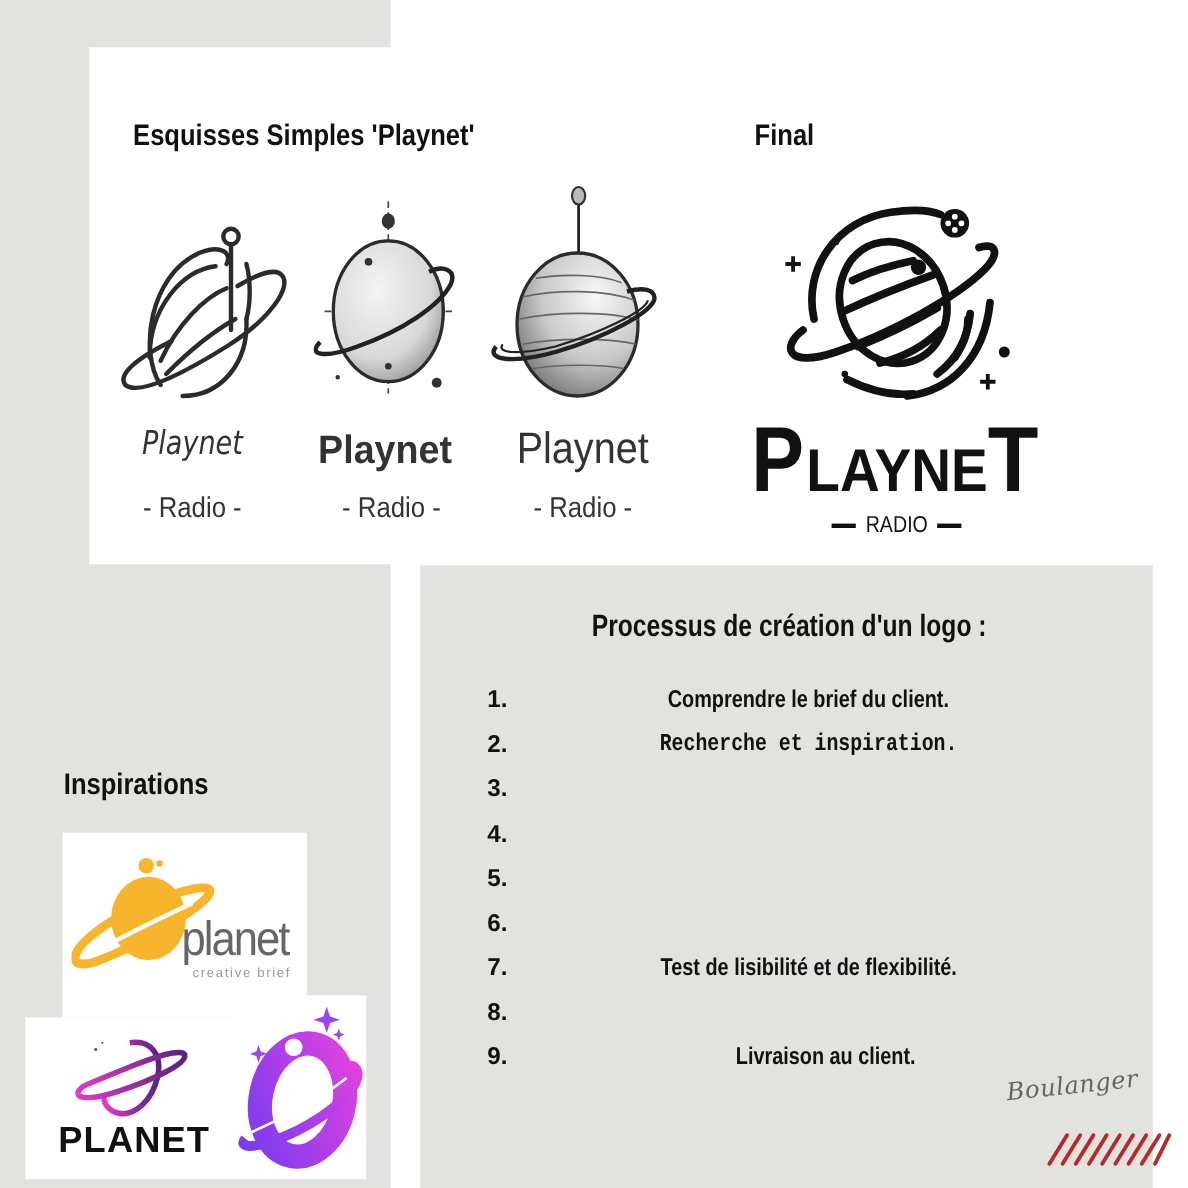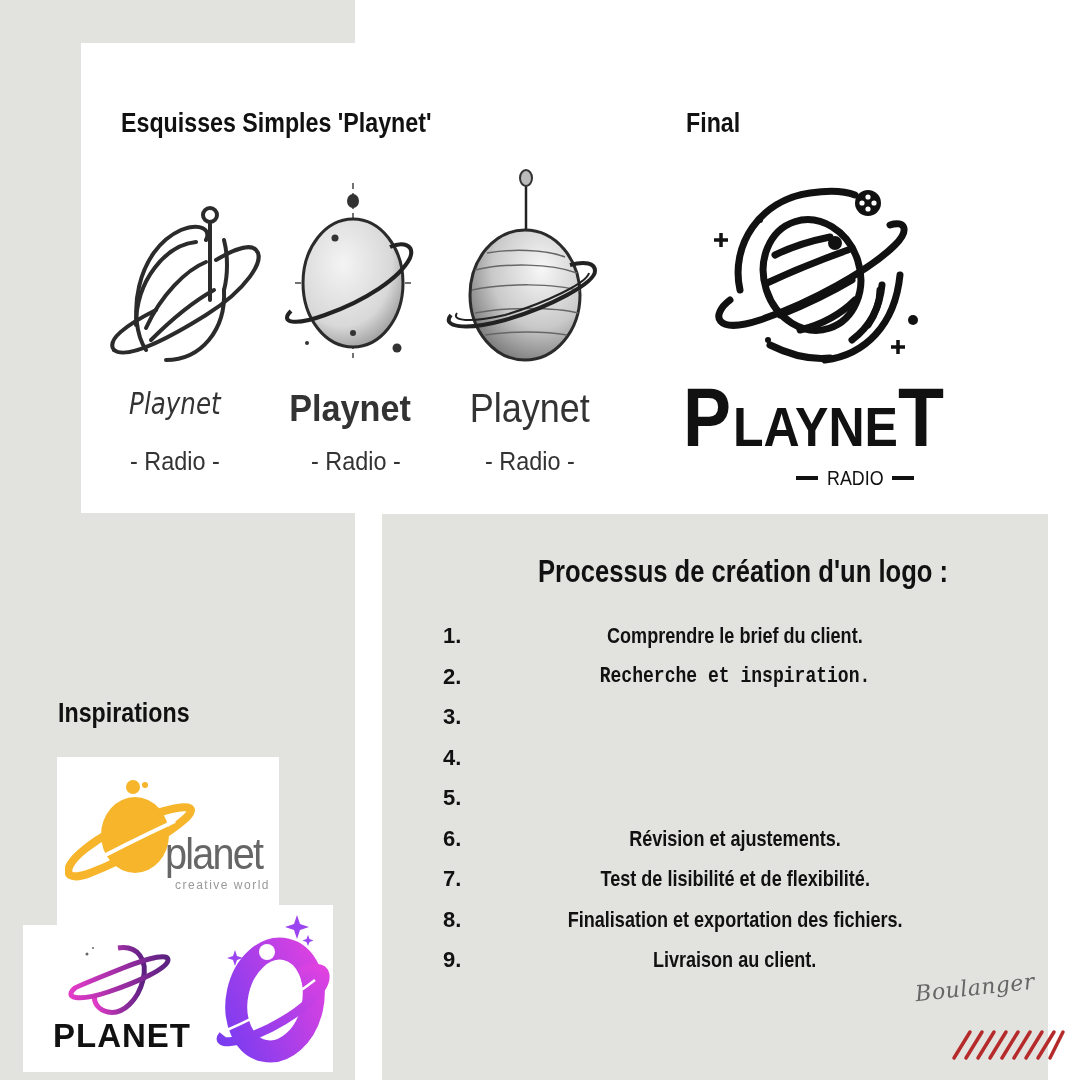--- a/index.html
+++ b/index.html
@@ -142,21 +142,21 @@
   <path d="M198 165 v14 M191 172 h14" stroke="#111" stroke-width="3.5"></path>
 </svg>
 
 <div class="abs" style="left:683px;top:378px;width:262px;height:72px;">
   <svg width="262" height="72" viewBox="0 0 262 72">
     <text x="0" y="68" font-family="'Liberation Sans', sans-serif" font-weight="700" font-size="84" fill="#111" textLength="48" lengthAdjust="spacingAndGlyphs">P</text>
     <text x="50" y="68" font-family="'Liberation Sans', sans-serif" font-weight="700" font-size="55" fill="#111" textLength="165" lengthAdjust="spacingAndGlyphs">LAYNE</text>
     <text x="215" y="68" font-family="'Liberation Sans', sans-serif" font-weight="700" font-size="84" fill="#111" textLength="46" lengthAdjust="spacingAndGlyphs">T</text>
   </svg>
 </div>
-<div class="abs center-box" style="left:780px;top:466px;width:150px;align-items:center;">
+<div class="abs center-box" style="left:740px;top:466px;width:150px;align-items:center;">
   <span style="display:inline-block;width:22px;height:4px;background:#111;margin-right:4px;"></span>
   <span style="font-size:21px;color:#111;display:inline-block;transform:scaleX(0.85);">RADIO</span>
   <span style="display:inline-block;width:22px;height:4px;background:#111;margin-left:4px;"></span>
 </div>
 
 <div class="abs title" style="left:58px;top:698px;">
   <span class="cond" style="transform:scaleX(0.86);">Inspirations</span>
 </div>
 
 <div class="abs white" style="left:57px;top:757px;width:222px;height:168px;">
@@ -164,21 +164,21 @@
     <circle cx="68" cy="12" r="7" fill="#f6b52b"></circle>
     <circle cx="80" cy="10" r="3" fill="#f6b52b"></circle>
     <ellipse cx="70" cy="60" rx="34" ry="38" fill="#f6b52b"></ellipse>
     <path d="M5 100 C-5 90 30 60 80 42 C115 30 135 28 122 42 C105 58 60 85 25 98 C15 102 8 102 5 100Z" fill="none" stroke="#f6b52b" stroke-width="8"></path>
     <path d="M14 94 C40 80 80 60 110 46" stroke="#fff" stroke-width="4" fill="none"></path>
   </svg>
   <div class="abs" style="left:108px;top:72px;">
     <span style="font-size:44px;color:#666;letter-spacing:-2px;display:inline-block;transform:scaleX(0.9);transform-origin:left;">planet</span>
   </div>
   <div class="abs" style="left:118px;top:118px;">
-    <span style="font-size:12px;color:#999;letter-spacing:1.5px;">creative world</span>
+    <span style="font-size:12px;color:#999;letter-spacing:1.5px;">creative brief</span>
   </div>
 </div>
 
 <div class="abs white" style="left:23px;top:925px;width:190px;height:147px;">
   <svg class="abs" style="left:40px;top:15px;" width="115" height="85" viewBox="0 0 115 85">
     <defs>
       <linearGradient id="pg2" x1="0" y1="0" x2="1" y2="0">
         <stop offset="0%" stop-color="#e23bc8"></stop>
         <stop offset="100%" stop-color="#5a2180"></stop>
       </linearGradient>
@@ -204,21 +204,21 @@
     <path d="M82 5 l3 9 l9 3 l-9 3 l-3 9 l-3 -9 l-9 -3 l9 -3z" fill="#9b45f0"></path>
     <path d="M93 25 l1.5 4 l4 1.5 l-4 1.5 l-1.5 4 l-1.5 -4 l-4 -1.5 l4 -1.5z" fill="#9b45f0"></path>
     <path d="M20 40 l2 6 l6 2 l-6 2 l-2 6 l-2 -6 l-6 -2 l6 -2z" fill="#9b45f0"></path>
     <ellipse cx="60" cy="90" rx="38" ry="52" fill="none" stroke="url(#pg3)" stroke-width="22" transform="rotate(12 60 90)"></ellipse>
     <circle cx="52" cy="42" r="8" fill="#fff"></circle>
     <path d="M8 125 C0 135 20 135 55 118 C90 100 112 78 110 65 C108 55 95 58 85 62" fill="none" stroke="url(#pg3)" stroke-width="9"></path>
     <path d="M12 120 C35 110 75 90 100 70" fill="none" stroke="#fff" stroke-width="2.5"></path>
   </svg>
 </div>
 
-<div class="abs title" style="left:538px;top:553px;font-size:32px;text-align:right;">
+<div class="abs title" style="left:538px;top:553px;font-size:28px;text-align:right;">
   <span class="cond" style="transform:scaleX(0.8);">Processus de création d'un logo :</span>
 </div>
 
 <div class="abs" style="left:440px;top:621px;width:540px;">
   <div style="position:relative;height:40.5px;">
     <span class="list-num abs" style="left:3px;top:2px;">1.</span>
     <div class="abs center-box" style="left:60px;width:470px;top:2px;">
         <span class="list-text cond" style="transform:scaleX(0.82);transform-origin:center;">Comprendre le brief du client.</span>
       </div>
   </div>
@@ -232,39 +232,33 @@
     <span class="list-num abs" style="left:3px;top:2px;">3.</span>
   </div>
   <div style="position:relative;height:40.5px;">
     <span class="list-num abs" style="left:3px;top:2px;">4.</span>
   </div>
   <div style="position:relative;height:40.5px;">
     <span class="list-num abs" style="left:3px;top:2px;">5.</span>
   </div>
   <div style="position:relative;height:40.5px;">
     <span class="list-num abs" style="left:3px;top:2px;">6.</span>
-    <div class="abs center-box" style="left:60px;width:470px;top:2px;">
-        <span class="list-text cond" style="transform:scaleX(0.82);transform-origin:center;">Révision et ajustements.</span>
-      </div>
   </div>
   <div style="position:relative;height:40.5px;">
     <span class="list-num abs" style="left:3px;top:2px;">7.</span>
     <div class="abs center-box" style="left:60px;width:470px;top:2px;align-items:flex-end;">
         <span class="list-text cond" style="transform:scaleX(0.82);transform-origin:center;">Test de lisibilité et de flexibilité.</span>
       </div>
   </div>
   <div style="position:relative;height:40.5px;">
     <span class="list-num abs" style="left:3px;top:2px;">8.</span>
-    <div class="abs center-box" style="left:60px;width:470px;top:2px;">
-        <span class="list-text cond" style="transform:scaleX(0.82);transform-origin:center;">Finalisation et exportation des fichiers.</span>
-      </div>
   </div>
   <div style="position:relative;height:40.5px;">
     <span class="list-num abs" style="left:3px;top:2px;">9.</span>
-    <div class="abs center-box" style="left:60px;width:470px;top:2px;">
+    <div class="abs center-box" style="left:76px;width:470px;top:2px;">
         <span class="list-text cond" style="transform:scaleX(0.82);transform-origin:center;">Livraison au client.</span>
       </div>
   </div>
 </div>
 
 <div class="abs" style="left:915px;top:975px;transform:rotate(-6deg);">
   <span style="font-family:'DejaVu Serif', serif;font-style:italic;font-size:22px;color:#666;letter-spacing:0.5px;">Boulanger</span>
 </div>
 
 <svg class="abs" style="left:950px;top:1028px;" width="116" height="34" viewBox="0 0 116 34">

